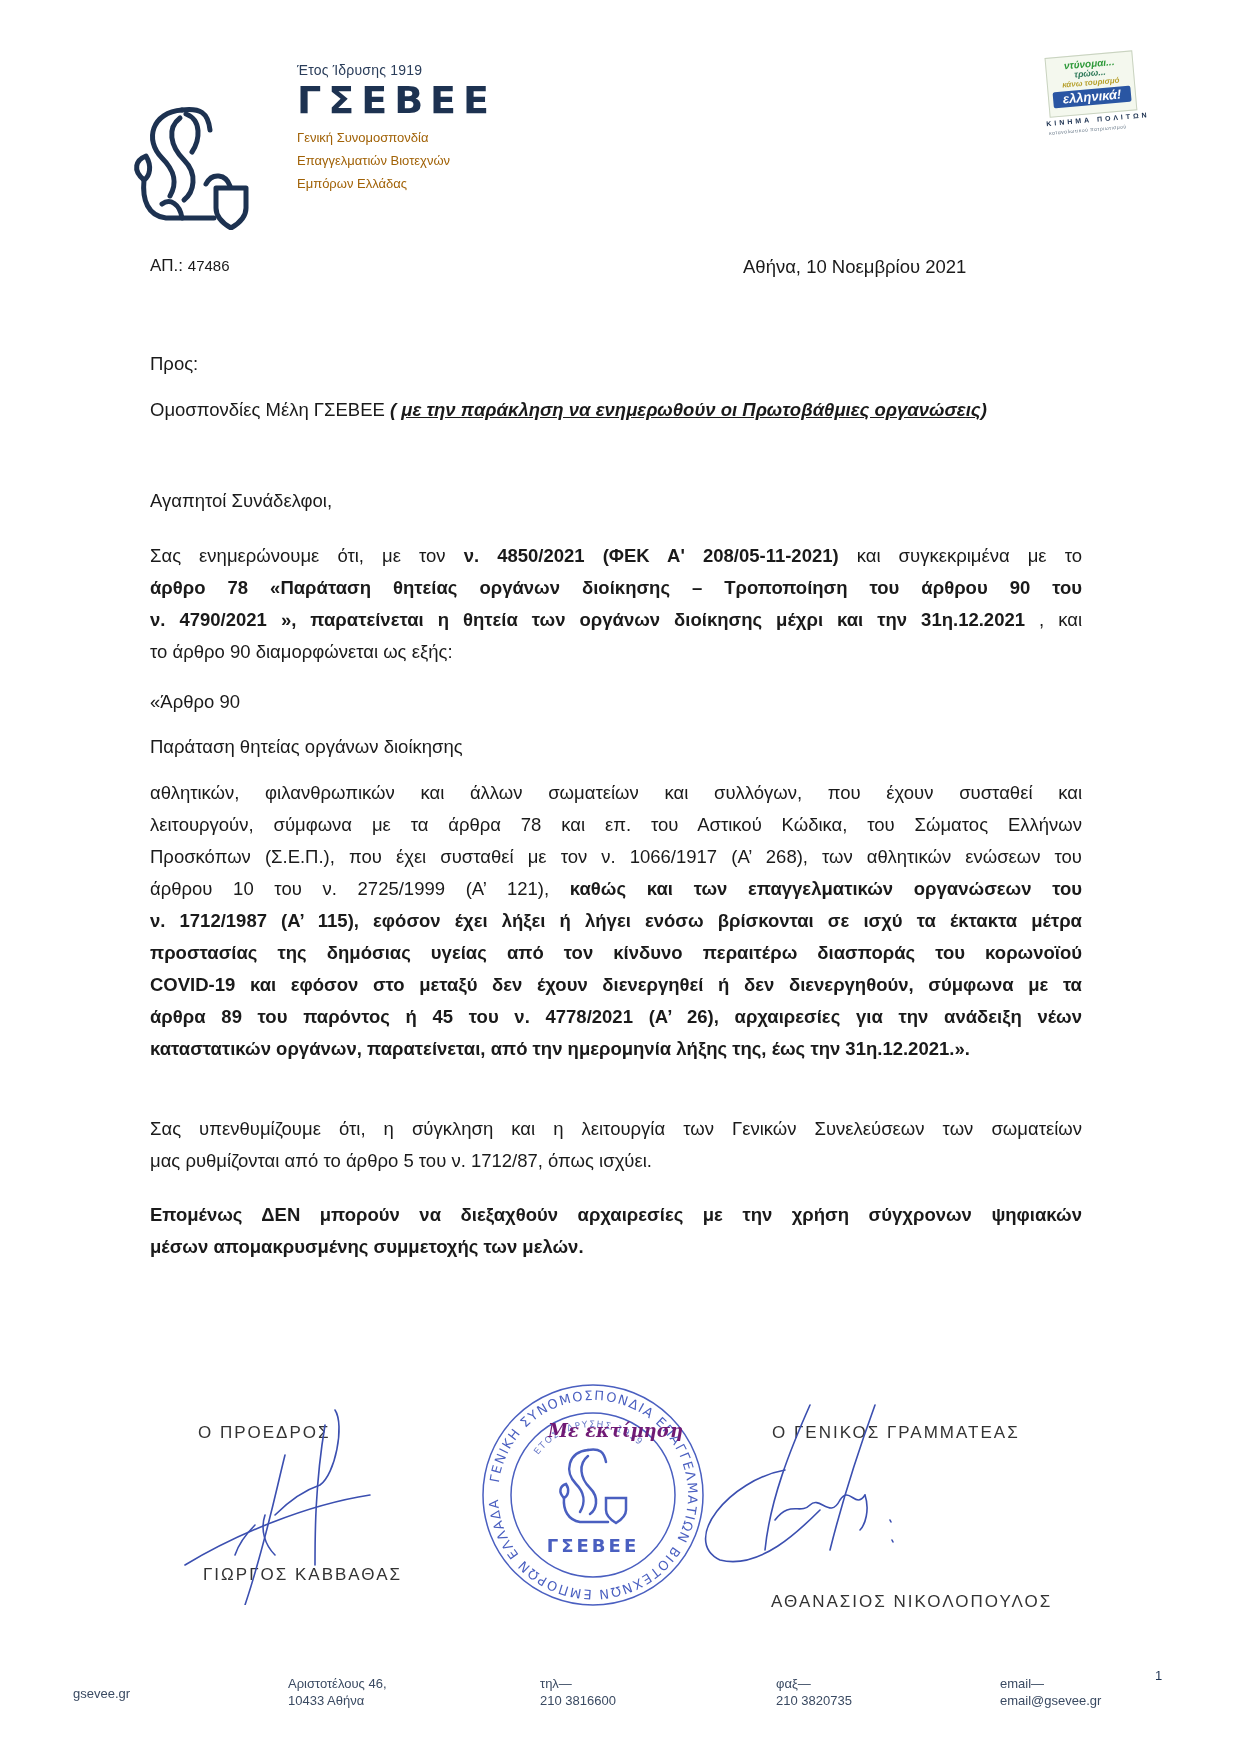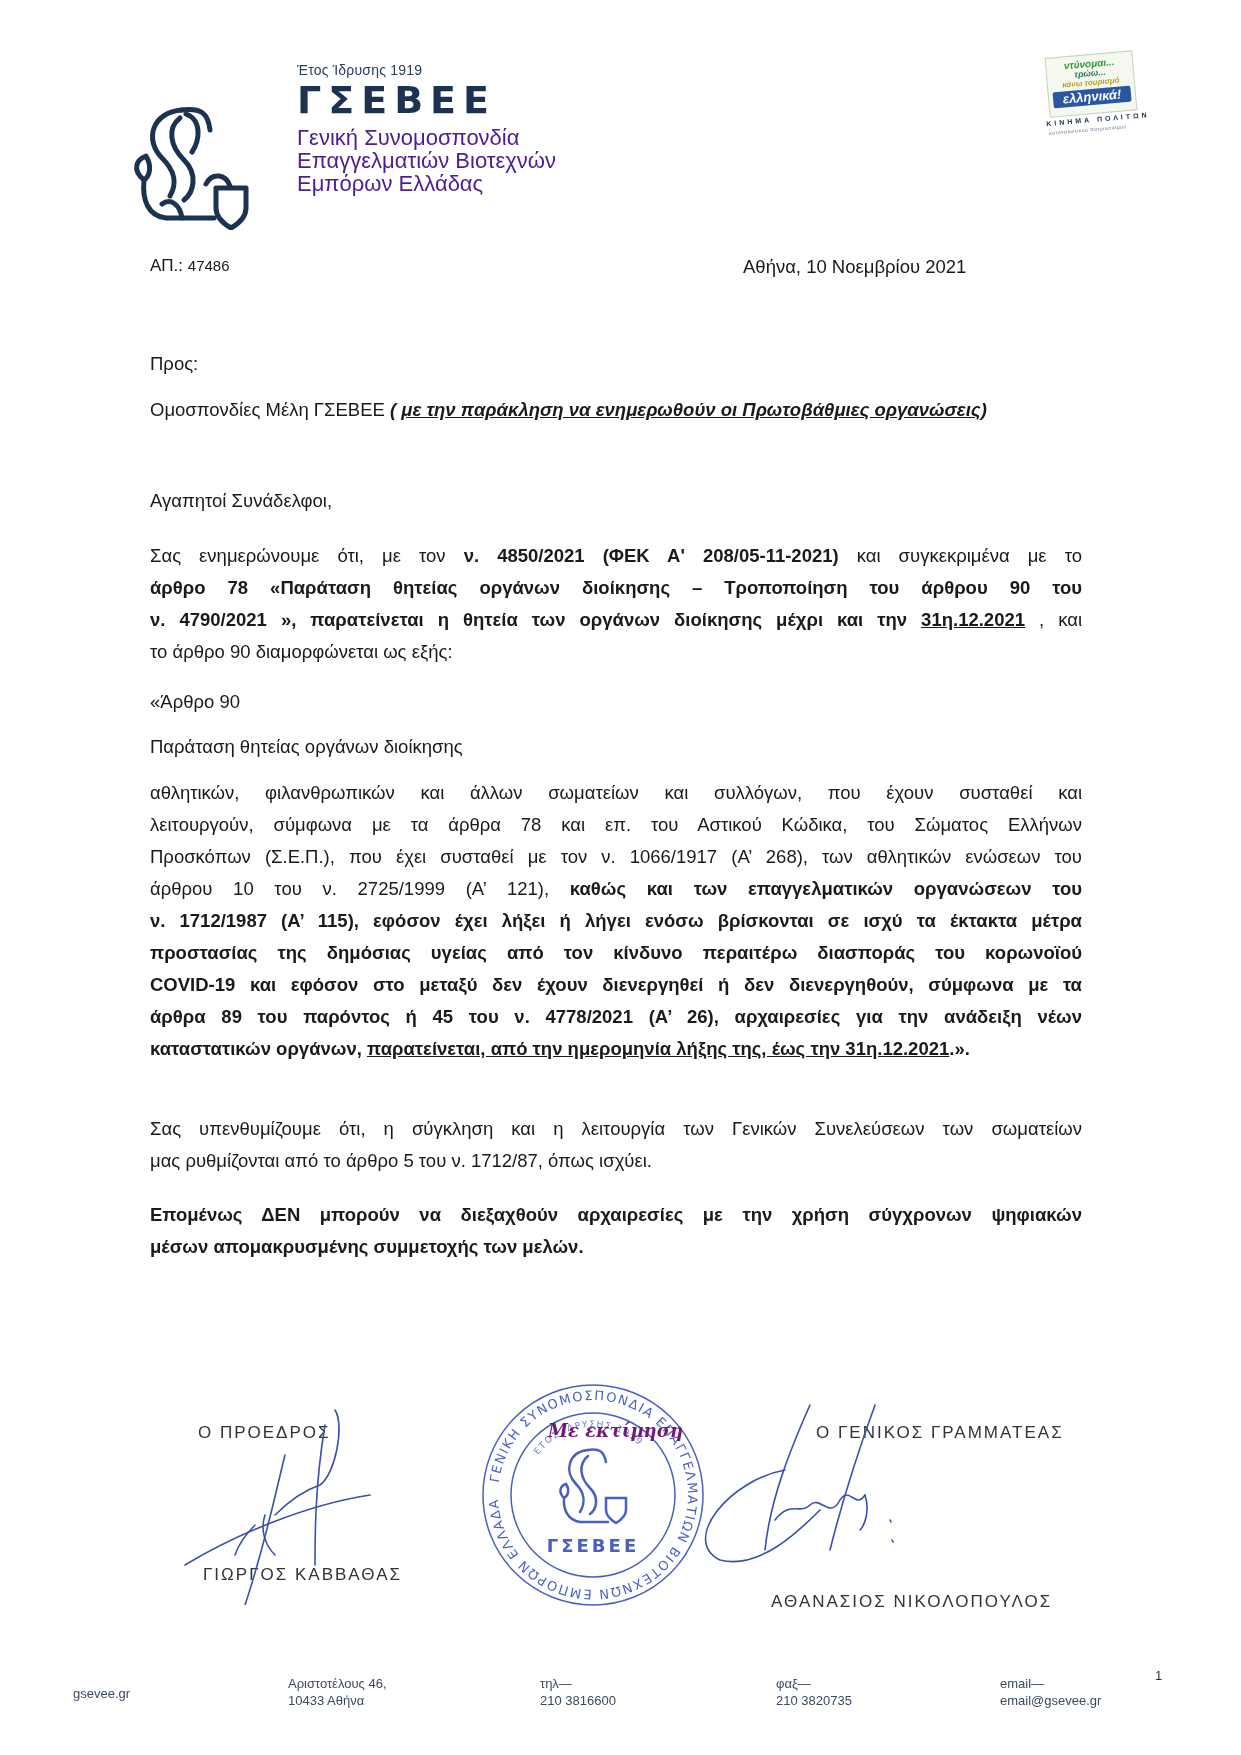--- a/index.html
+++ b/index.html
@@ -8,21 +8,21 @@
       font-family: "Liberation Sans", "DejaVu Sans", sans-serif;
       color: #1a1a1a;
     }
     .abs { position: absolute; }
 
     
     .logo-mark { left: 122px; top: 100px; width: 140px; height: 130px; }
     .lh-text { left: 297px; top: 62px; color: #1d3251; }
     .lh-est { font-size: 14px; letter-spacing: 0.2px; color: #2a3d5a; }
     .lh-name { font-size: 38px; font-weight: bold; letter-spacing: 7px; line-height: 44px; margin-bottom: 4px; color: #1d3251; font-family: "DejaVu Sans", sans-serif; }
-    .lh-line { font-size: 22px; line-height: 23px; color: #4c1d95; }
+    .lh-line { font-size: 13px; line-height: 23px; color: #a16207; }
 
     .campaign { left: 1040px; top: 52px; width: 105px; height: 88px; transform: rotate(-5deg); }
     .campaign-box { position: absolute; left: 8px; top: 2px; width: 86px; height: 58px; border: 1px solid #c9d3c0; background: #f4f8ee; font-weight: bold; text-align: center; }
     .cb-1 { color: #2f9a3a; font-size: 10px; line-height: 11px; margin-top: 3px; font-style: italic; }
     .cb-2 { color: #2f7a5a; font-size: 9px; line-height: 9px; font-style: italic; }
     .cb-3 { color: #b7a12e; font-size: 8px; line-height: 10px; font-style: italic; }
     .cb-4 { color: #fff; background: #2a56a3; font-size: 13px; line-height: 16px; margin: 1px 4px; border-radius: 2px; font-style: italic; }
     .campaign-sub { position: absolute; left: 4px; top: 64px; font-size: 7px; letter-spacing: 3px; color: #1d3251; font-weight: bold; white-space: nowrap; }
     .campaign-sub2 { position: absolute; left: 6px; top: 74px; font-size: 5px; letter-spacing: 0.5px; color: #6a7a8a; white-space: nowrap; }
 
@@ -35,32 +35,32 @@
     .recipients { left: 150px; top: 394px; }
     .recipients .note { font-weight: bold; font-style: italic; }
     .recipients .note u { text-decoration: underline; }
     .salute { left: 150px; top: 485px; }
 
     .para { left: 150px; width: 932px; text-align: justify; }
     .p1 { top: 540px; }
     .line { display: block; text-align: justify; text-align-last: justify; white-space: nowrap; }
     .line.last { text-align-last: left; }
     .b { font-weight: bold; }
-    .u { text-decoration: underline; }
+    .u { }
 
     .art-head { left: 150px; top: 686px; }
     .art-sub { left: 150px; top: 731px; }
     .p2 { top: 777px; }
     .p3 { top: 1113px; }
     .p4 { top: 1199px; }
 
     
     .sig-left-title { left: 198px; top: 1423px; font-size: 17px; letter-spacing: 2px; color: #333; }
     .sig-left-name { left: 203px; top: 1565px; font-size: 17px; letter-spacing: 2px; color: #333; }
-    .sig-right-title { left: 772px; top: 1423px; font-size: 17px; letter-spacing: 2px; color: #333; margin-left: 44px; }
+    .sig-right-title { left: 772px; top: 1423px; font-size: 17px; letter-spacing: 2px; color: #333; }
     .sig-right-name { left: 771px; top: 1565px; font-size: 17px; letter-spacing: 2px; color: #333; margin-top: 27px; }
     .signature { pointer-events: none; }
     .stamp { left: 478px; top: 1380px; width: 230px; height: 230px; }
     .regards { left: 548px; top: 1420px; font-size: 18px; font-style: italic; font-weight: bold; color: #701a75; font-family: "DejaVu Serif", serif; }
 
     
     .footer { top: 1675px; font-size: 13px; color: #3a4a62; line-height: 17px; }
     .f-web { left: 73px; top: 1685px; }
     .f-addr { left: 288px; }
     .f-tel { left: 540px; }

